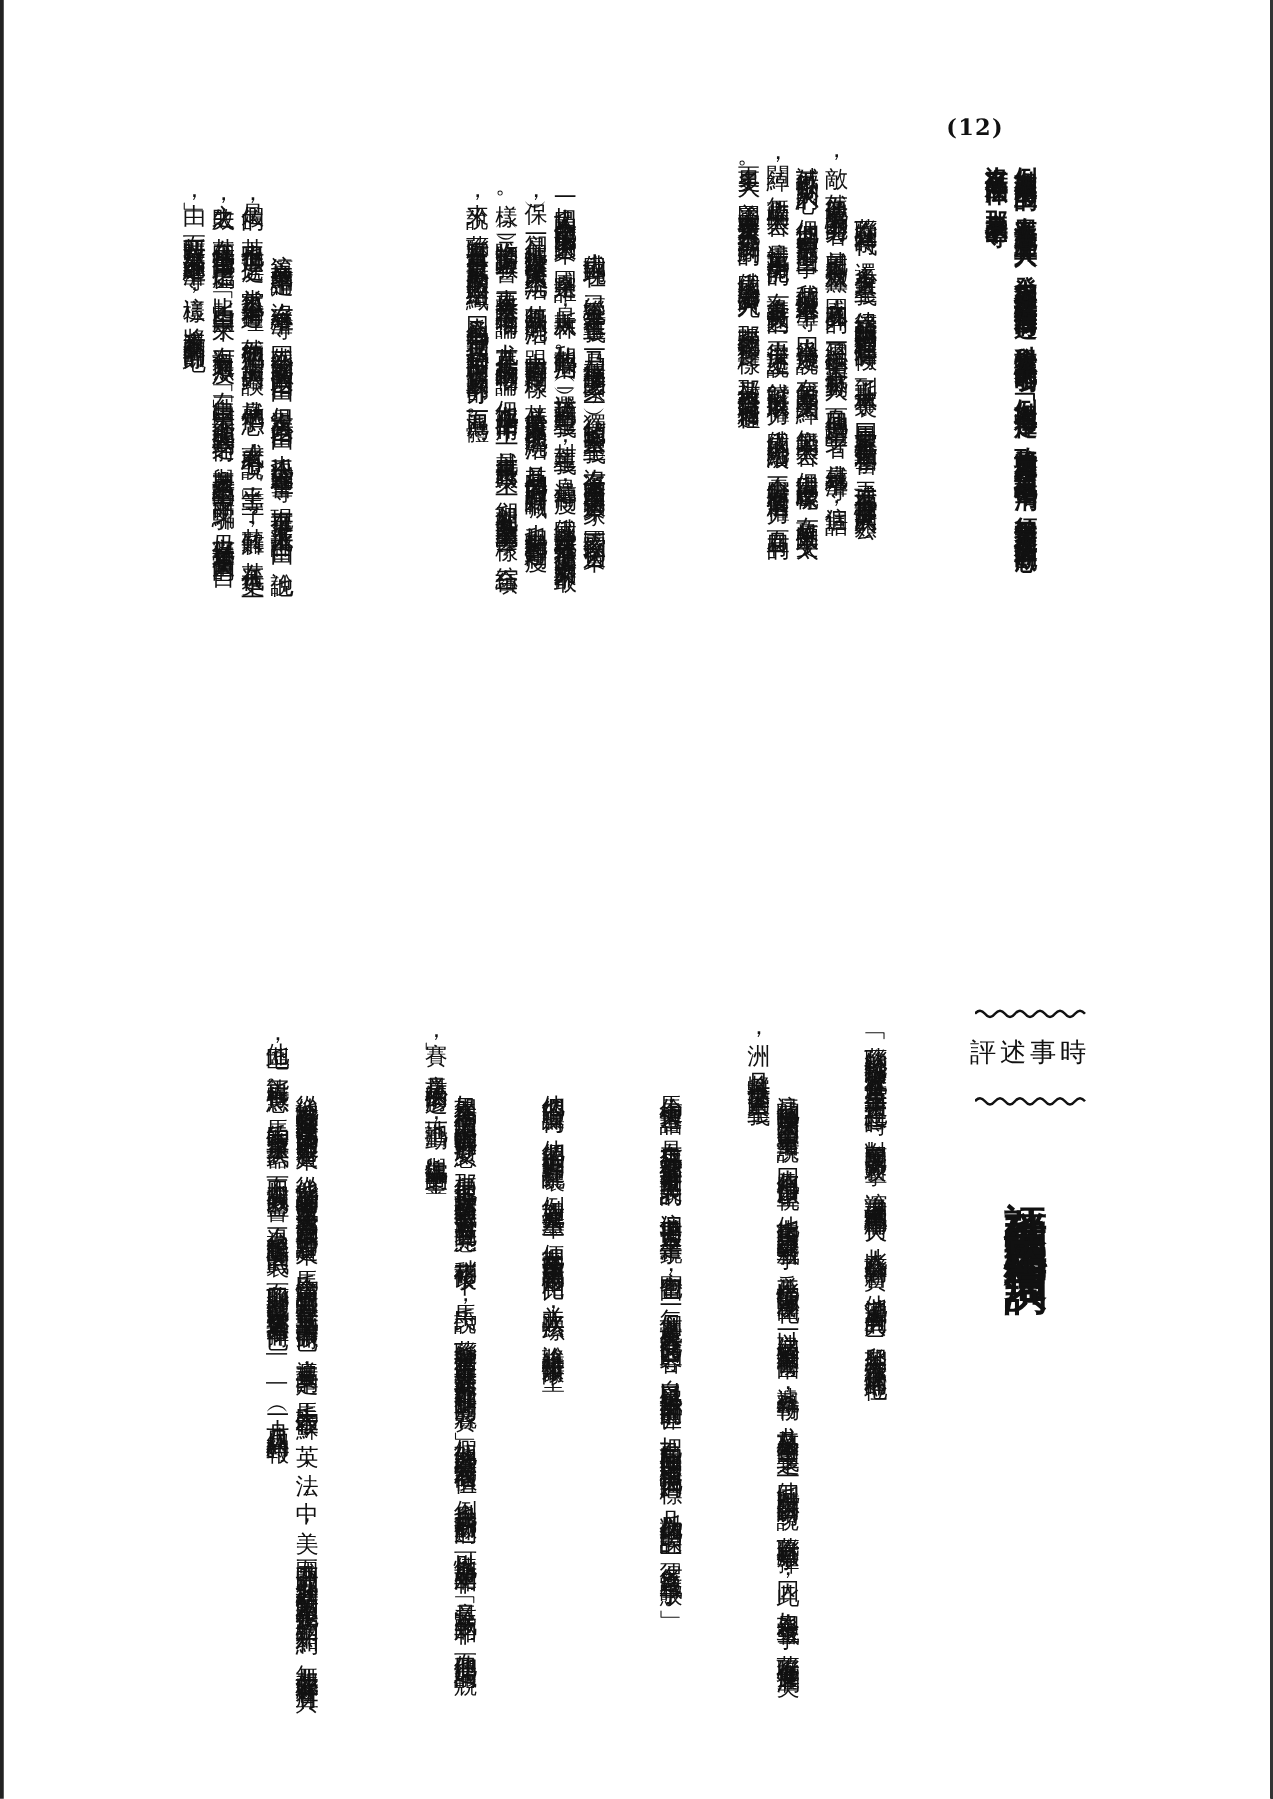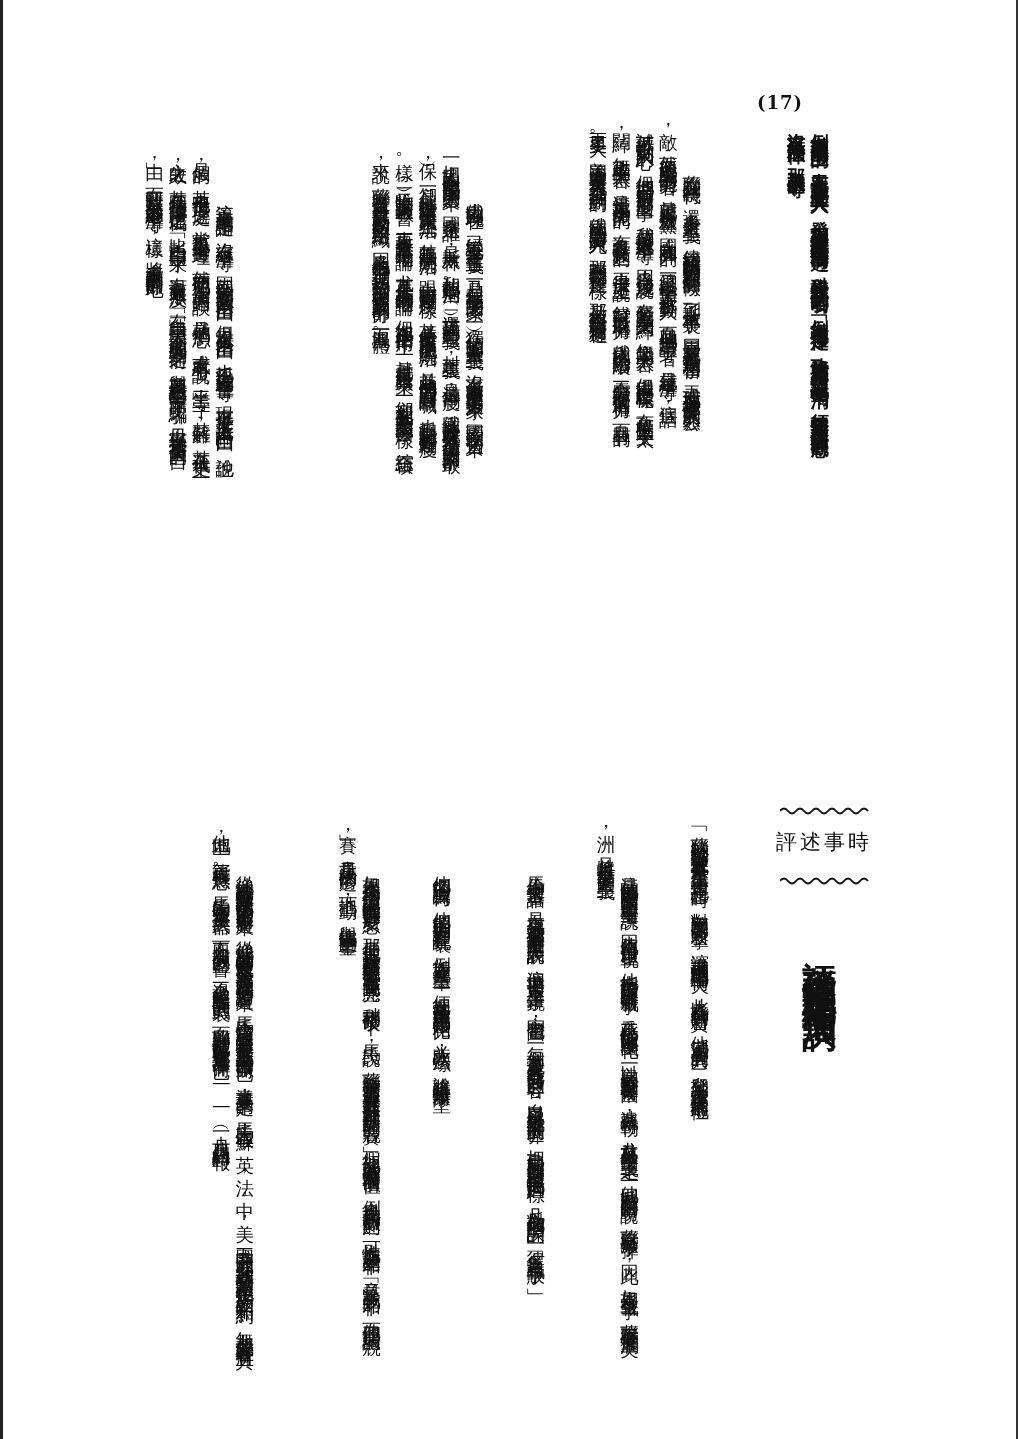--- a/index.html
+++ b/index.html
@@ -20,21 +20,21 @@
                            font-size: 21px; letter-spacing: 3px; direction: rtl; unicode-bidi: bidi-override; }
   .title { position: absolute; left: 800px; top: 935px; writing-mode: vertical-rl; text-orientation: upright;
            font-size: 34px; font-weight: bold; letter-spacing: 5px; line-height: 40px; }
 </style>
 </head>
 <body>
 
 <div class="page-border-left"></div>
 <div class="page-border-right"></div>
 
-<div class="page-number">(17)</div>
+<div class="page-number">(12)</div>
 
 <div class="vblock bold" style="left:758px; top:118px; height:330px; width:120px;">
   <p>例如在波羅的海上的，在黑海東北岸的土耳其人），發太人得到僅次於希特勒待遇的待遇，科學家經多少代的發明，例如「遺傳定律」，政治局員可用一篇演說把他一筆勾消。須知平等本是一個法律的觀念，沒有平等的法律，那裏來的平等？</p>
 </div>
 
 <div class="vblock" style="left:540px; top:118px; height:300px; width:210px;">
   <p>　　蘇聯在列寧時代，還多少有人道主義，儘管殘酷的禍根已經種在那個時候。到了斯太林手裏，同畢索里尼希特勒互相學習，弄成現在這個奇形怪狀的人類公敵，然而他還有騙人的能力者，就是因爲斯太林黨，國內和國外的，總是以一個「平等」觀念來打動人，而且他們所謂「平等」者，就是經濟平等，這個話，誠然可以打動別人的心，但他們自己卻決不是那麼一回事。我們所以恨經濟不平等，因爲從淺處說，有錢的人享受太闊綽，無錢的人太苦，但俄國怎麼樣呢？有政權的人享受太闊綽，無政權的人太苦，這是鐵幕所不能掩的，有許多事實敍述的，再從深處上說，錢財可以換取權力，俄國的統治階級，不需錢財便有這個權力，而且有的更多更大。美國資本家要買人死是不容易辦到的，俄國的統治者要叫人死，那跟我們殺一隻雞一樣，那又何須乎錢財這一個過程？</p>
 </div>
 
 <div class="vblock" style="left:283px; top:148px; height:300px; width:250px;">

